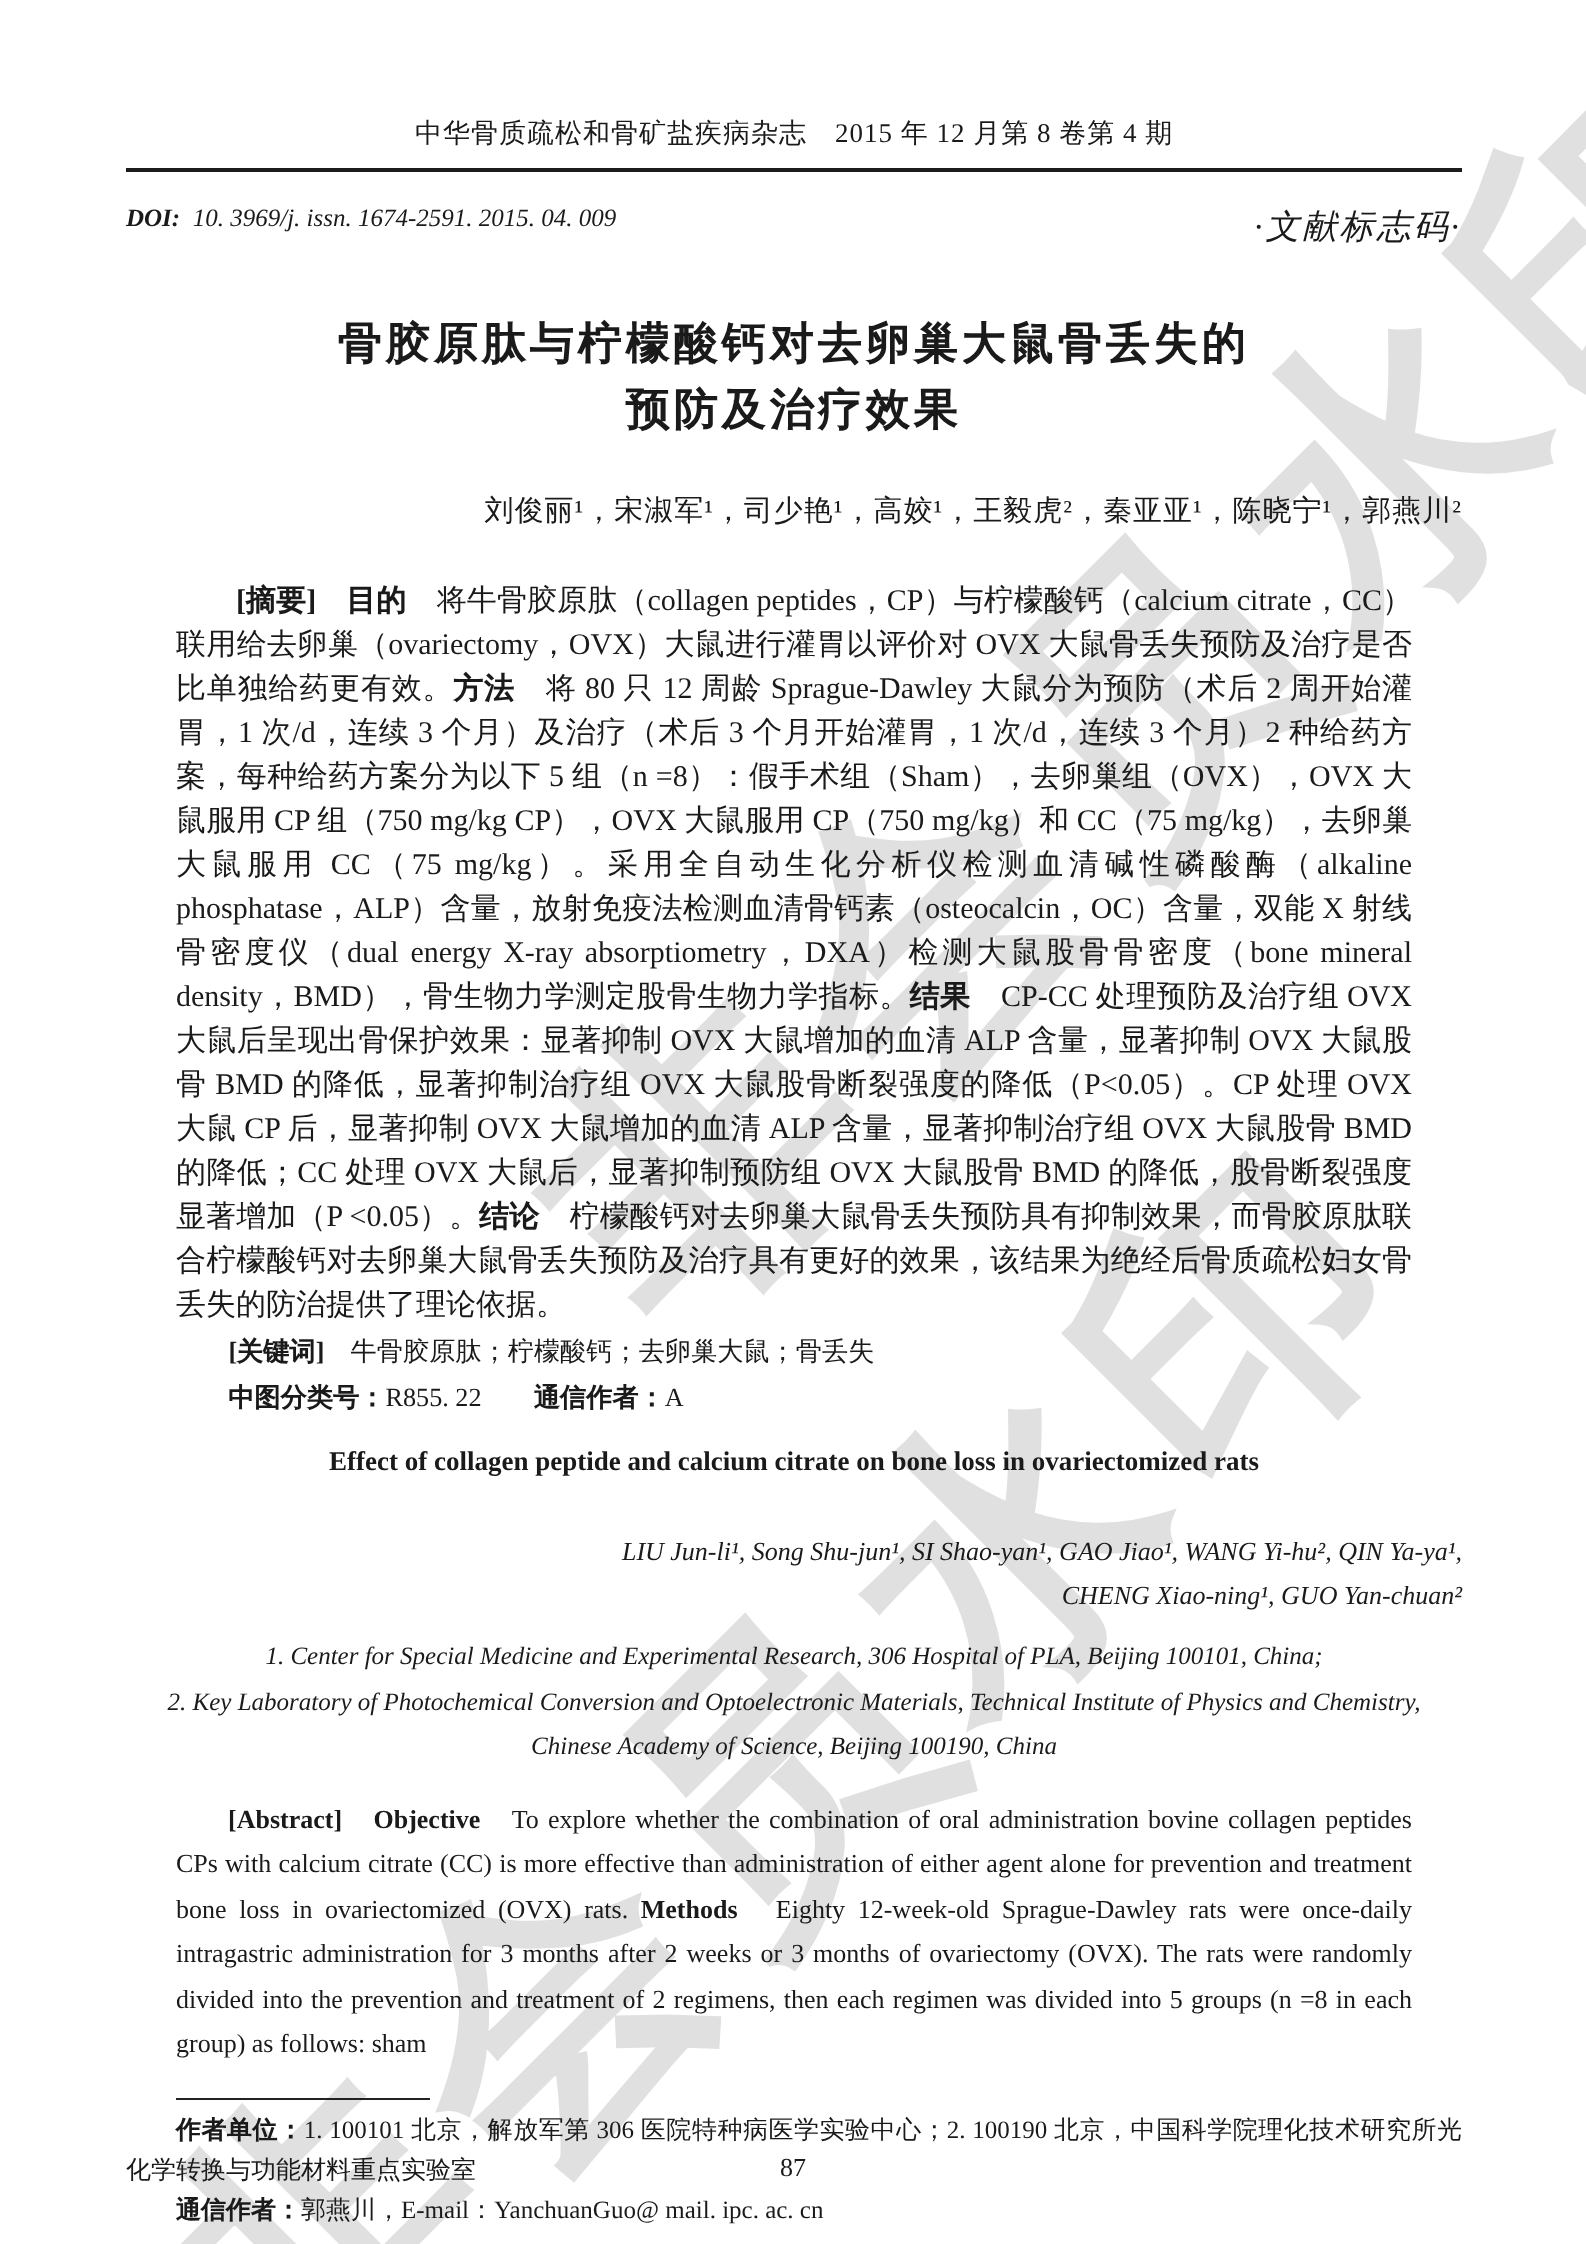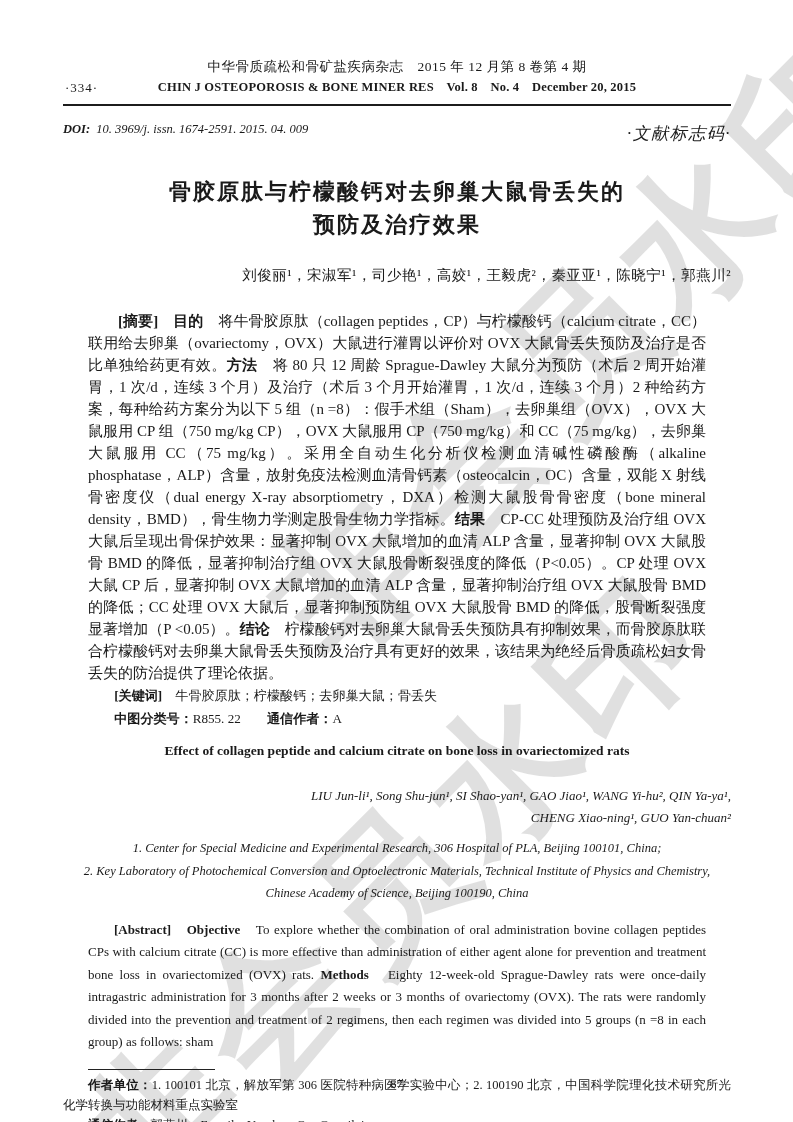--- a/index.html
+++ b/index.html
@@ -91,24 +91,20 @@
 
 <div class="page">
 
   <div class="watermark wm1">非会员水印</div>
   <div class="watermark wm2">非会员水印</div>
 
   <div class="content">
 
     <header>
       <div class="jr-cn">中华骨质疏松和骨矿盐疾病杂志　2015 年 12 月第 8 卷第 4 期</div>
-      <div class="header-row2">
-        <span class="page-label">·334·</span>
-        <span class="jr-en">CHIN J OSTEOPOROSIS &amp; BONE MINER RES　Vol. 8　No. 4　December 20, 2015</span>
-      </div>
       <hr class="head-rule">
     </header>
 
     <div class="doi-row">
       <span class="doi"><b>DOI:</b>&nbsp;&nbsp;<span>10. 3969/j. issn. 1674-2591. 2015. 04. 009</span></span>
       <span class="section-label">·文献标志码·</span>
     </div>
 
     <h1 class="title-cn">
       <span>骨胶原肽与柠檬酸钙对去卵巢大鼠骨丢失的</span><br>

